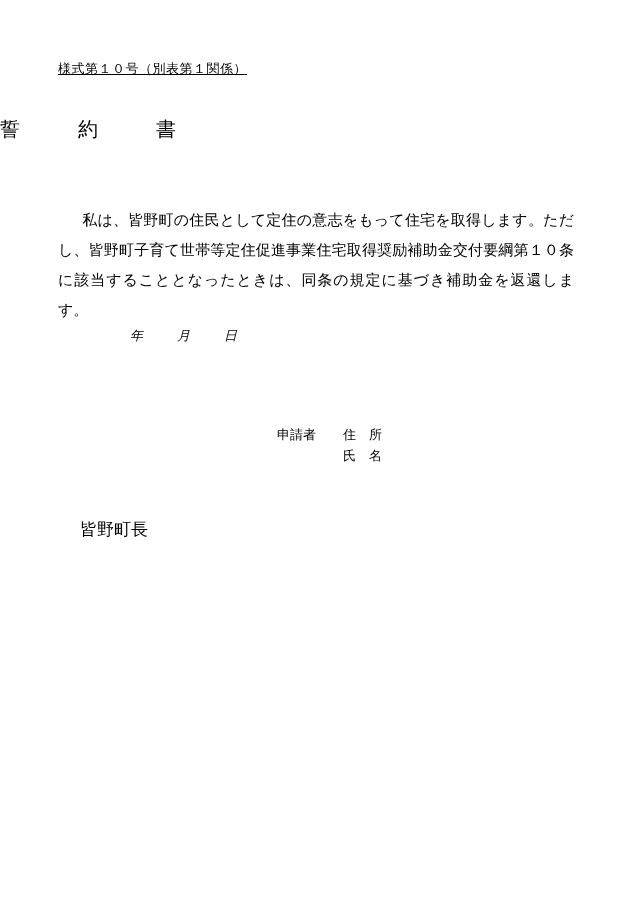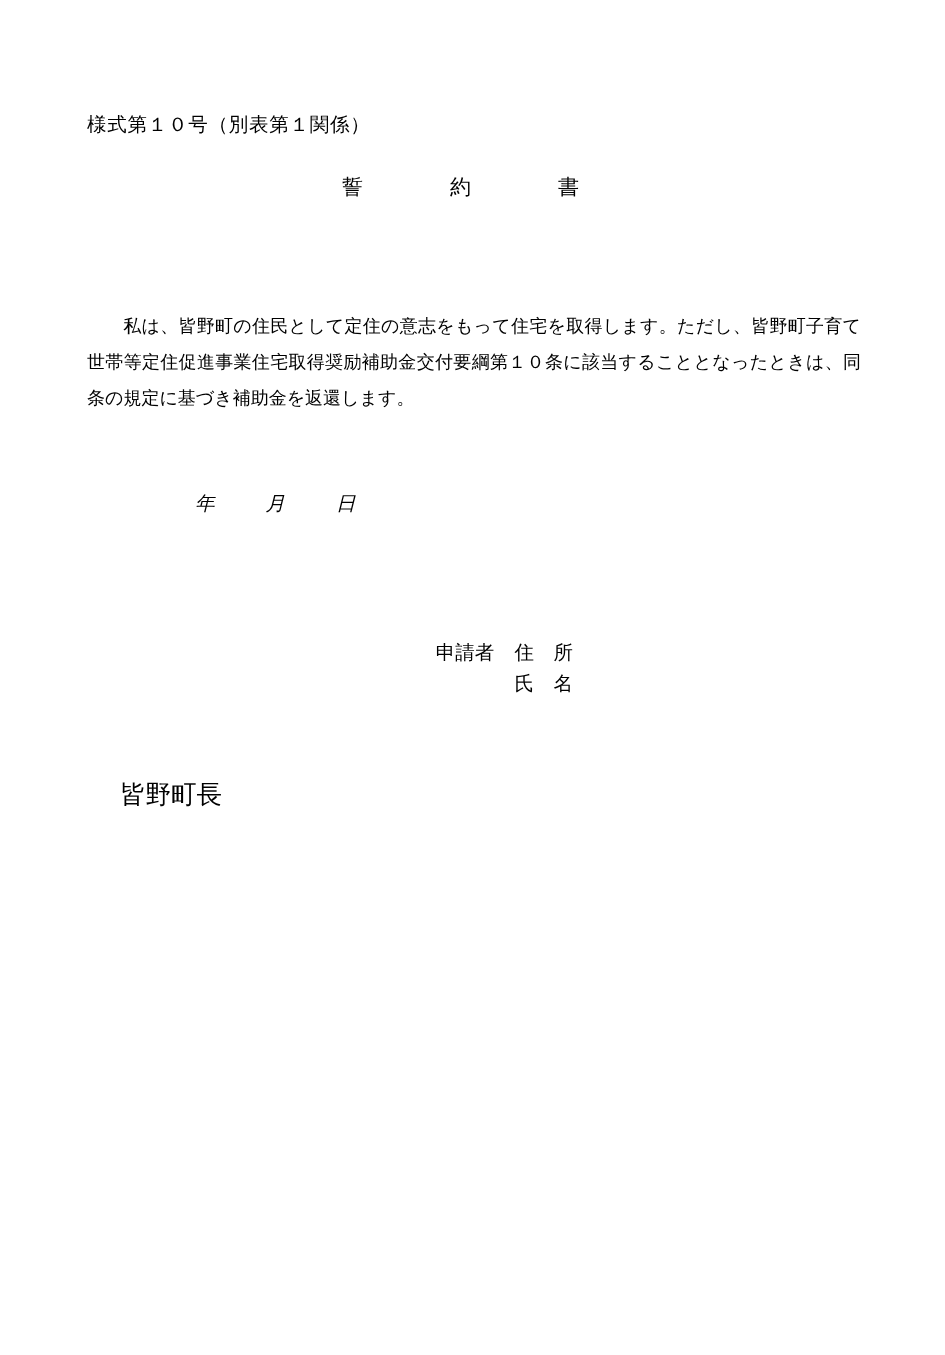--- a/index.html
+++ b/index.html
@@ -17,46 +17,46 @@
   }
   .page {
     position: relative;
     width: 630px;
     height: 903px;
     box-sizing: border-box;
   }
   .form-number {
     position: absolute;
     left: 58px;
-    top: 74px;
+    top: 60px;
     font-size: 13px;
     letter-spacing: 0.5px;
     white-space: nowrap;
+    text-decoration: underline;
   }
   .doc-title {
     position: absolute;
     left: 0;
     right: 16px;
     top: 116px;
-    text-align: center;
-    font-size: 14px;
+    font-size: 20px;
   }
   .doc-title span.ch {
     display: inline-block;
   }
   .doc-title .sp {
     display: inline-block;
     width: 58px;
   }
   .body-text {
     position: absolute;
     left: 58px;
     top: 205px;
     width: 516px;
-    font-size: 12px;
+    font-size: 15px;
     line-height: 2.0;
     text-align: justify;
     text-justify: inter-ideograph;
   }
   .body-text .indent {
     display: inline-block;
     width: 24px;
   }
   .date-line {
     position: absolute;
@@ -70,21 +70,20 @@
     display: inline-block;
     width: 34px;
   }
   .applicant {
     position: absolute;
     left: 277px;
     top: 424px;
     font-size: 13px;
     line-height: 1.65;
     white-space: nowrap;
-    text-align: center;
   }
   .applicant .lbl {
     display: inline-block;
     width: 66px;
   }
   .applicant .sub {
     display: inline-block;
   }
   .applicant .row2 {
     padding-left: 66px;

